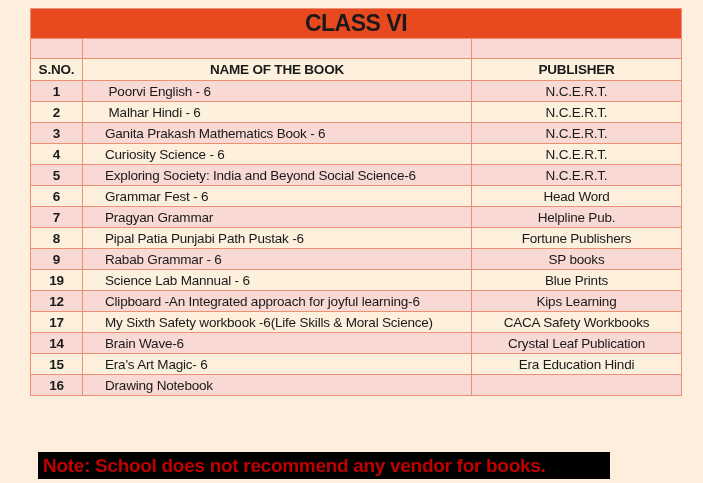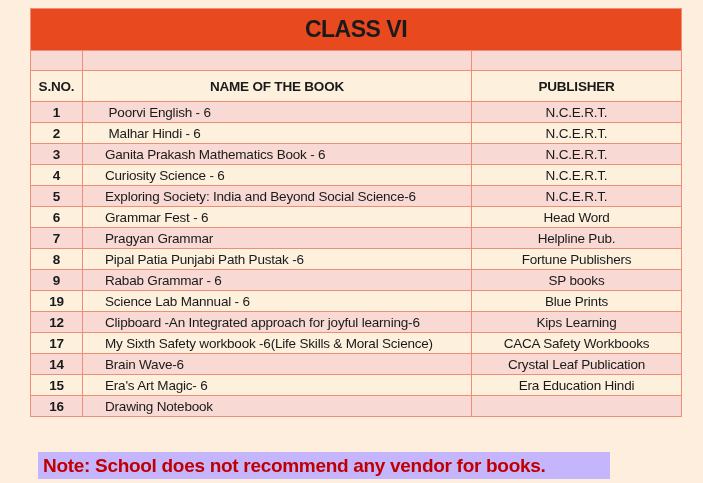--- a/index.html
+++ b/index.html
@@ -23,49 +23,49 @@
   .book-table col.c-name { width: 389px; }
   .book-table col.c-pub { width: 210px; }
   .book-table td, .book-table th {
     border: 1px solid #ec8f76;
     padding: 0;
     overflow: hidden;
     color: #1a1a1a;
   }
   .title-cell {
     background: #e8491f;
-    height: 42px;
+    height: 30px;
     text-align: center;
     vertical-align: middle;
     font-weight: 700;
     font-size: 23px;
     letter-spacing: -0.5px;
     color: #111;
     border-color: #e8491f #ec8f76 #ec8f76 #ec8f76;
   }
   .spacer-row td { height: 20px; background: #f8d9d4; }
   .header-row th {
-    height: 31px;
+    height: 22px;
     background: #fdf0dd;
     font-weight: 700;
     font-size: 13.5px;
     text-align: center;
     vertical-align: middle;
   }
   tbody.data tr td { height: 21px; vertical-align: middle; font-size: 13.5px; }
   tbody.data tr:nth-child(odd) td { background: #f8d9d4; }
   tbody.data tr:nth-child(even) td { background: #fdf0dd; }
   td.sno { text-align: center; font-weight: 700; font-size: 13px; }
   td.name { text-align: left; padding-left: 22px; white-space: pre-wrap; }
   td.pub { text-align: center; }
   .note-banner {
     position: absolute;
     left: 38px; top: 452px;
     width: 572px; height: 27px;
-    background: #c4b5fd;
+    background: #000000;
     color: #c00000;
     font-weight: 700;
     font-size: 19px;
     line-height: 27px;
     letter-spacing: -0.3px;
     padding-left: 5px;
     white-space: nowrap;
   }
 </style>
 </head>

